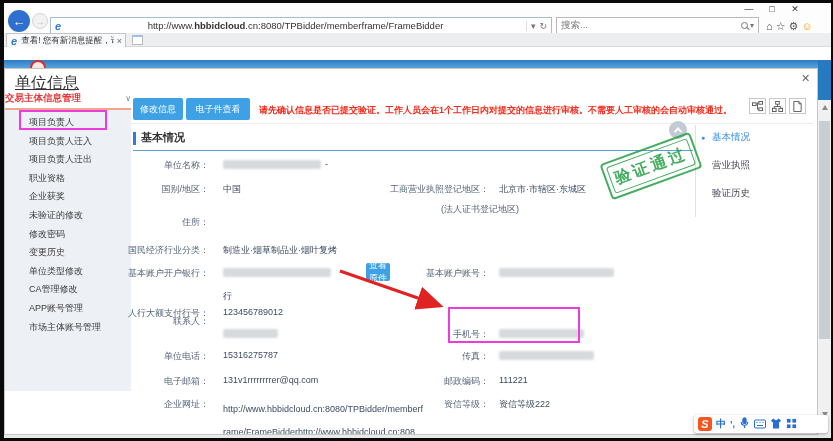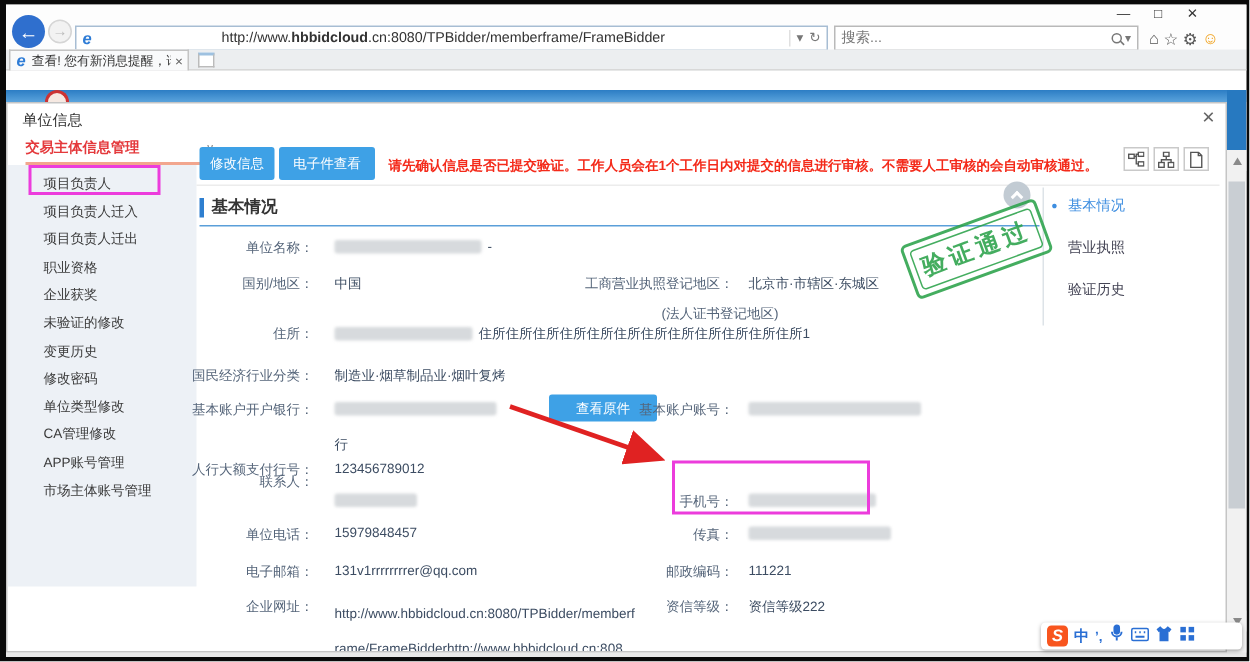--- a/index.html
+++ b/index.html
@@ -41,24 +41,24 @@
 
   
   .scrollbar { position:absolute; left:814px; top:97px; width:13px; height:335px; background:#f1f1f1; }
   .sb-btn { position:absolute; left:0; width:13px; height:14px; background:#f1f1f1; display:flex; align-items:center; justify-content:center; }
   .tri-up { width:0; height:0; border-left:3.5px solid transparent; border-right:3.5px solid transparent; border-bottom:5px solid #8a8a8a; }
   .tri-dn { width:0; height:0; border-left:3.5px solid transparent; border-right:3.5px solid transparent; border-top:5px solid #8a8a8a; }
   .sb-thumb { position:absolute; left:1px; top:21px; width:11px; height:218px; background:#c9ced3; }
 
   
   .modal { position:absolute; left:0; top:65px; width:814px; height:367px; background:#fff; border:1px solid #c5c5c5; overflow:hidden; }
-  .modal-title { position:absolute; left:10px; top:4px; font-size:10px; color:#333; }
+  .modal-title { position:absolute; left:10px; top:4px; font-size:16px; color:#333;text-decoration:underline; }
   .modal-close { position:absolute; left:796px; top:3px; font-size:11px; color:#666; }
 
-  .side-header { position:absolute; left:12px; top:20px; width:126px; height:21px; border-bottom:2px solid #f2a68e; display:flex; align-items:center; justify-content:space-between; gap:8px;font-family:Liberation Serif, serif; }
+  .side-header { position:absolute; left:0; top:20px; width:126px; height:21px; border-bottom:2px solid #f2a68e; display:flex; align-items:center; justify-content:space-between; gap:8px;font-family:Liberation Serif, serif; }
   .side-header .txt { color:#e4393c; font-size:9.5px; font-weight:bold; }
   .side-header .chev { color:#888; font-size:8px; }
   .sidebar { position:absolute; left:0; top:41px; width:126px; height:281px; background:#edf1f6; display:flex; flex-direction:column; padding-top:3px; }
   .side-item { height:18.6px; line-height:18.6px; padding-left:24px; font-size:9px; color:#3a3a3a; cursor:pointer; }
   .side-item.active { color:#e4393c; }
 
   .btn-blue { position:absolute; height:22px; background:#3ea1e6; color:#fff; font-size:9px; border:none; border-radius:2px; display:flex; align-items:center; justify-content:center; cursor:pointer; }
   .notice { position:absolute; left:254px; top:35px; font-size:9px; font-weight:bold; color:#f42a1a; white-space:nowrap; }
   .mini-icon { position:absolute; top:29px; width:17px; height:16px; border:1px solid #c9c9c9; background:#fff; display:flex; align-items:center; justify-content:center; }
   .toolbar-divider { position:absolute; left:126px; top:54px; width:682px; height:1px; background:#ececec; }
@@ -172,22 +172,22 @@
     </div>
 
     <div class="sidebar">
 
           <div class="side-item">项目负责人</div>
           <div class="side-item">项目负责人迁入</div>
           <div class="side-item">项目负责人迁出</div>
           <div class="side-item">职业资格</div>
           <div class="side-item">企业获奖</div>
           <div class="side-item">未验证的修改</div>
+          <div class="side-item">修改密码</div>
           <div class="side-item">变更历史</div>
-          <div class="side-item">修改密码</div>
           <div class="side-item">单位类型修改</div>
           <div class="side-item">CA管理修改</div>
           <div class="side-item">APP账号管理</div>
           <div class="side-item">市场主体账号管理</div>
         </div>
     <div class="anno-box anno-box-sidebar"></div>
 
     <button class="btn-blue" style="left:128px;top:29px;width:50px;">修改信息</button>
     <button class="btn-blue" style="left:181px;top:29px;width:64px;">电子件查看</button>
     <div class="notice">请先确认信息是否已提交验证。工作人员会在1个工作日内对提交的信息进行审核。不需要人工审核的会自动审核通过。</div>
@@ -248,44 +248,43 @@
     <span class="val val-l" style="top:90px"><span class="masked" style="width:98px"></span><span>-</span></span>
 
     <span class="lab lab-l" style="top:114px">国别/地区：</span>
     <span class="val val-l" style="top:114px">中国</span>
 
     <span class="lab lab-r" style="top:114px">工商营业执照登记地区：</span>
     <span class="val val-r" style="top:114px">北京市·市辖区·东城区</span>
     <span class="sub-lab" style="top:134px">(法人证书登记地区)</span>
 
     <span class="lab lab-l" style="top:147px">住所：</span>
-    <span class="val val-l" style="top:147px"><span class="masked" style="width:92px"></span><span>住所住所住所住所住所住所住所住所住所住所住所住所1</span></span>
 
     <span class="lab lab-l" style="top:175px">国民经济行业分类：</span>
     <span class="val val-l" style="top:175px">制造业·烟草制品业·烟叶复烤</span>
 
     <span class="lab lab-l" style="top:198px">基本账户开户银行：</span>
     <span class="val val-l" style="top:198px"><span class="masked" style="width:108px"></span></span>
     <span class="val val-l" style="top:221px">行</span>
-    <button class="btn-blue" style="left:361px;top:194px;width:72px;height:18px;">查看原件</button>
+    <button class="btn-blue" style="left:361px;top:194px;width:24px;height:18px;">查看原件</button>
 
     <span class="lab lab-r" style="top:198px">基本账户账号：</span>
     <span class="val val-r" style="top:198px"><span class="masked" style="width:115px"></span></span>
 
     <span class="lab lab-l" style="top:238px">人行大额支付行号：</span>
     <span class="val val-l" style="top:238px">123456789012</span>
 
     <span class="lab lab-l" style="top:246px">联系人：</span>
     <span class="val val-l" style="top:259px"><span class="masked" style="width:55px"></span></span>
 
     <span class="lab lab-r" style="top:259px">手机号：</span>
     <span class="val val-r" style="top:259px"><span class="masked" style="width:85px"></span></span>
 
     <span class="lab lab-l" style="top:281px">单位电话：</span>
-    <span class="val val-l" style="top:281px">15979848457</span>
+    <span class="val val-l" style="top:281px">15316275787</span>
 
     <span class="lab lab-r" style="top:281px">传真：</span>
     <span class="val val-r" style="top:281px"><span class="masked" style="width:95px"></span></span>
 
     <span class="lab lab-l" style="top:306px">电子邮箱：</span>
     <span class="val val-l" style="top:306px">131v1rrrrrrrrer@qq.com</span>
 
     <span class="lab lab-r" style="top:306px">邮政编码：</span>
     <span class="val val-r" style="top:306px">111221</span>
 

